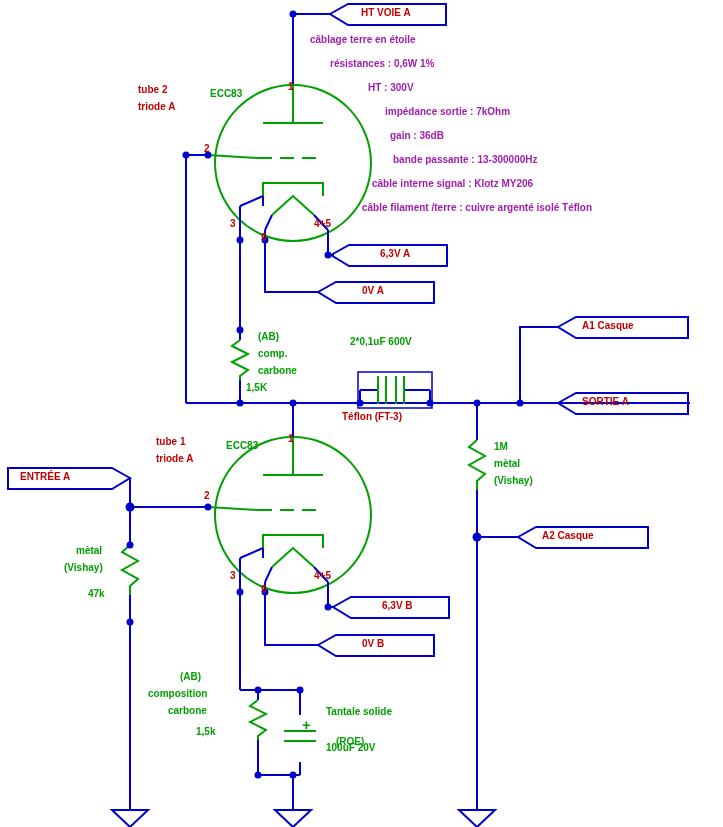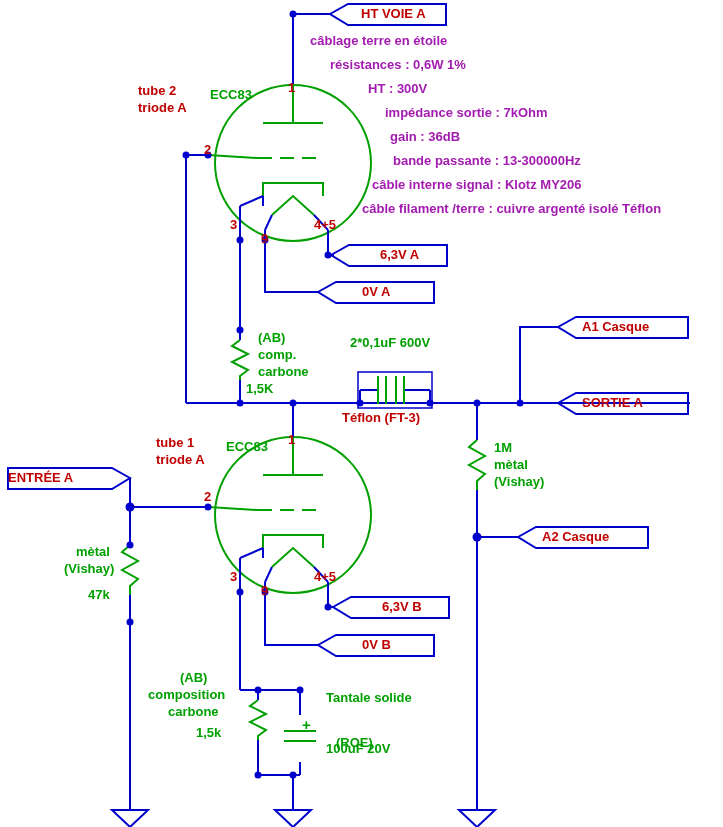--- a/index.html
+++ b/index.html
@@ -17,21 +17,21 @@
   #schematic {
     position: absolute;
     left: 0;
     top: 0;
     width: 723px;
     height: 827px;
   }
   .lbl {
     position: absolute;
     font-family: "Liberation Sans", sans-serif;
-    font-size: 13px;
+    font-size: 10px;
     font-weight: bold;
     white-space: nowrap;
     line-height: 1.15;
   }
   .red   { color: #c00000; }
   .green { color: #00a000; }
   .notes .lbl { color: #a21caf; }
 </style>
 </head>
 <body>
@@ -236,21 +236,21 @@
   <div class="lbl" style="left:393px; top:154px;">bande passante : 13-300000Hz</div>
   <div class="lbl" style="left:372px; top:178px;">câble interne signal : Klotz MY206</div>
   <div class="lbl" style="left:362px; top:202px;">câble filament /terre : cuivre argenté isolé Téflon</div>
 </div>
 
 <div class="lbl red" style="left:361px; top:7px;">HT VOIE A</div>
 <div class="lbl red" style="left:380px; top:248px;">6,3V A</div>
 <div class="lbl red" style="left:362px; top:285px;">0V A</div>
 <div class="lbl red" style="left:582px; top:320px;">A1 Casque</div>
 <div class="lbl red" style="left:582px; top:396px;">SORTIE A</div>
-<div class="lbl red" style="left:8px; top:471px;">ENTRÉE A</div>
+<div class="lbl red" style="left:20px; top:471px;">ENTRÉE A</div>
 <div class="lbl red" style="left:542px; top:530px;">A2 Casque</div>
 <div class="lbl red" style="left:382px; top:600px;">6,3V B</div>
 <div class="lbl red" style="left:362px; top:638px;">0V B</div>
 
 <div class="lbl red" style="left:138px; top:84px;">tube 2</div>
 <div class="lbl red" style="left:138px; top:101px;">triode A</div>
 <div class="lbl green" style="left:210px; top:88px;">ECC83</div>
 <div class="lbl red" style="left:288px; top:81px;">1</div>
 <div class="lbl red" style="left:204px; top:143px;">2</div>
 <div class="lbl red" style="left:230px; top:218px;">3</div>
@@ -280,16 +280,16 @@
 
 <div class="lbl green" style="left:76px; top:545px;">mètal</div>
 <div class="lbl green" style="left:64px; top:562px;">(Vishay)</div>
 <div class="lbl green" style="left:88px; top:588px;">47k</div>
 
 <div class="lbl green" style="left:180px; top:671px;">(AB)</div>
 <div class="lbl green" style="left:148px; top:688px;">composition</div>
 <div class="lbl green" style="left:168px; top:705px;">carbone</div>
 <div class="lbl green" style="left:196px; top:726px;">1,5k</div>
 
-<div class="lbl green" style="left:326px; top:691px;">Tantale solide</div>
+<div class="lbl green" style="left:326px; top:706px;">Tantale solide</div>
 <div class="lbl green" style="left:336px; top:708px;margin-top:28px;">(ROE)</div>
 <div class="lbl green" style="left:326px; top:742px;">100uF 20V</div>
 <div class="lbl green" style="left:302px; top:716px; font-size:15px;">+</div>
 
 </body></html>

